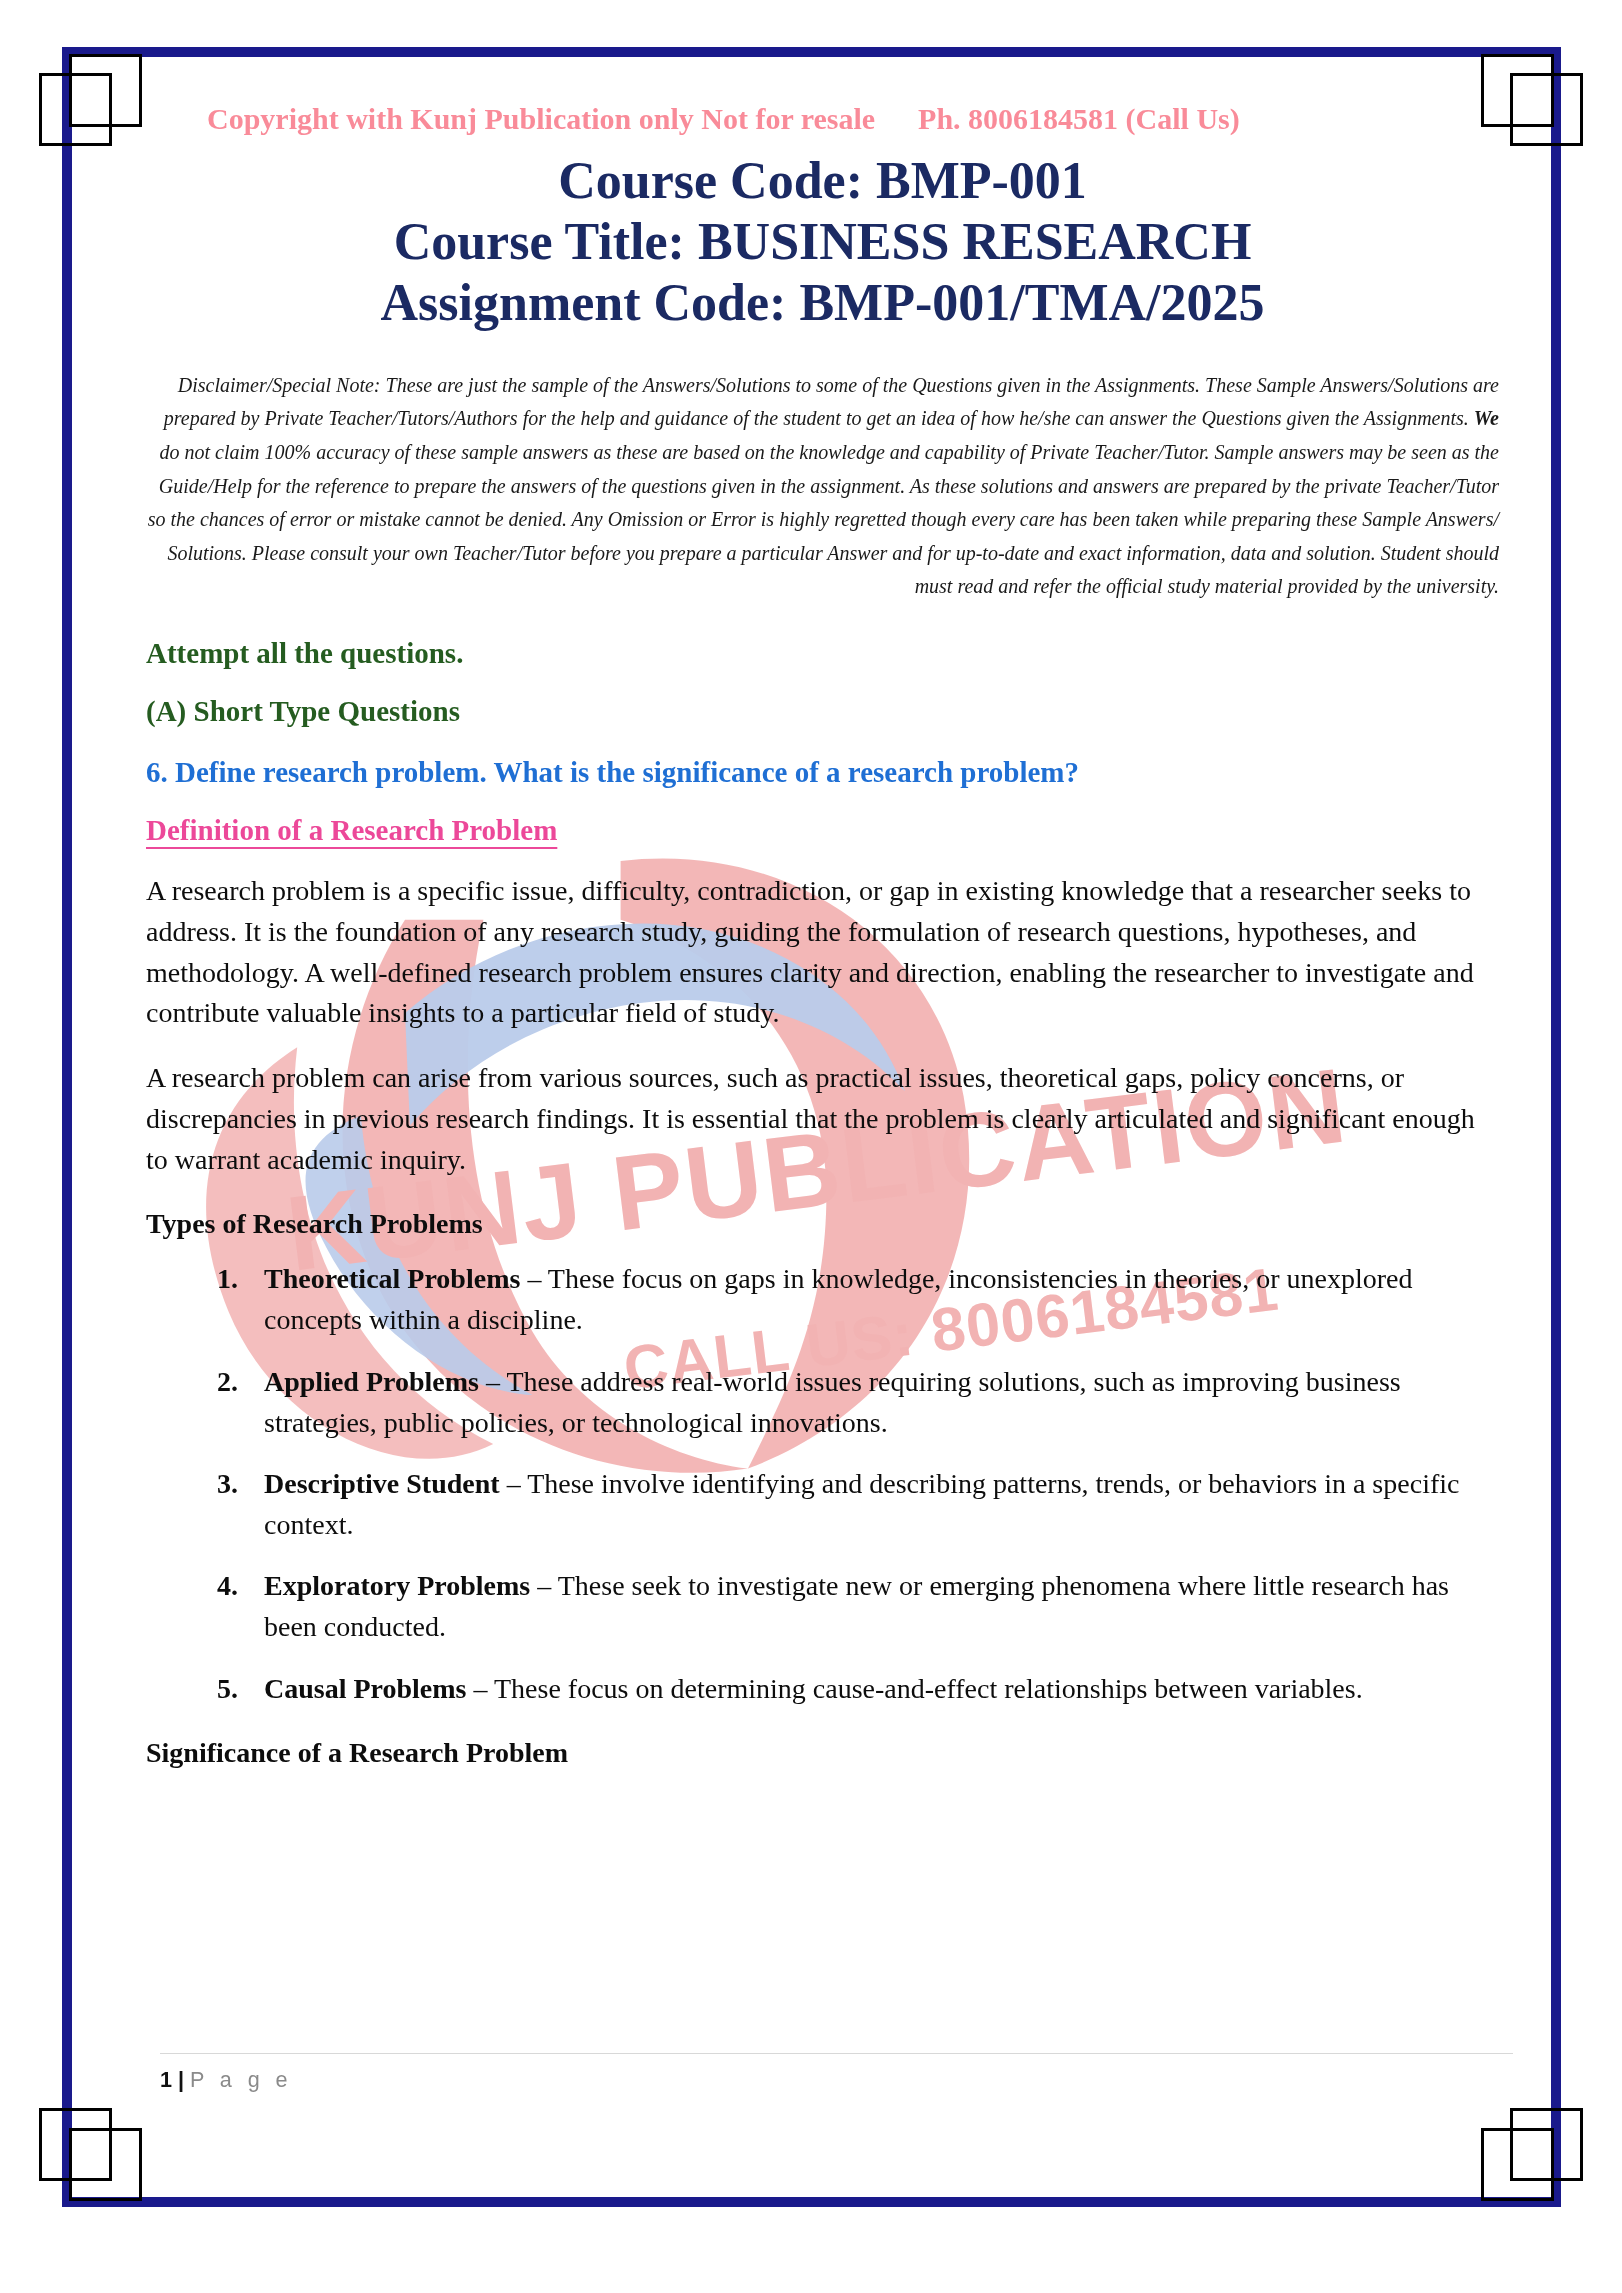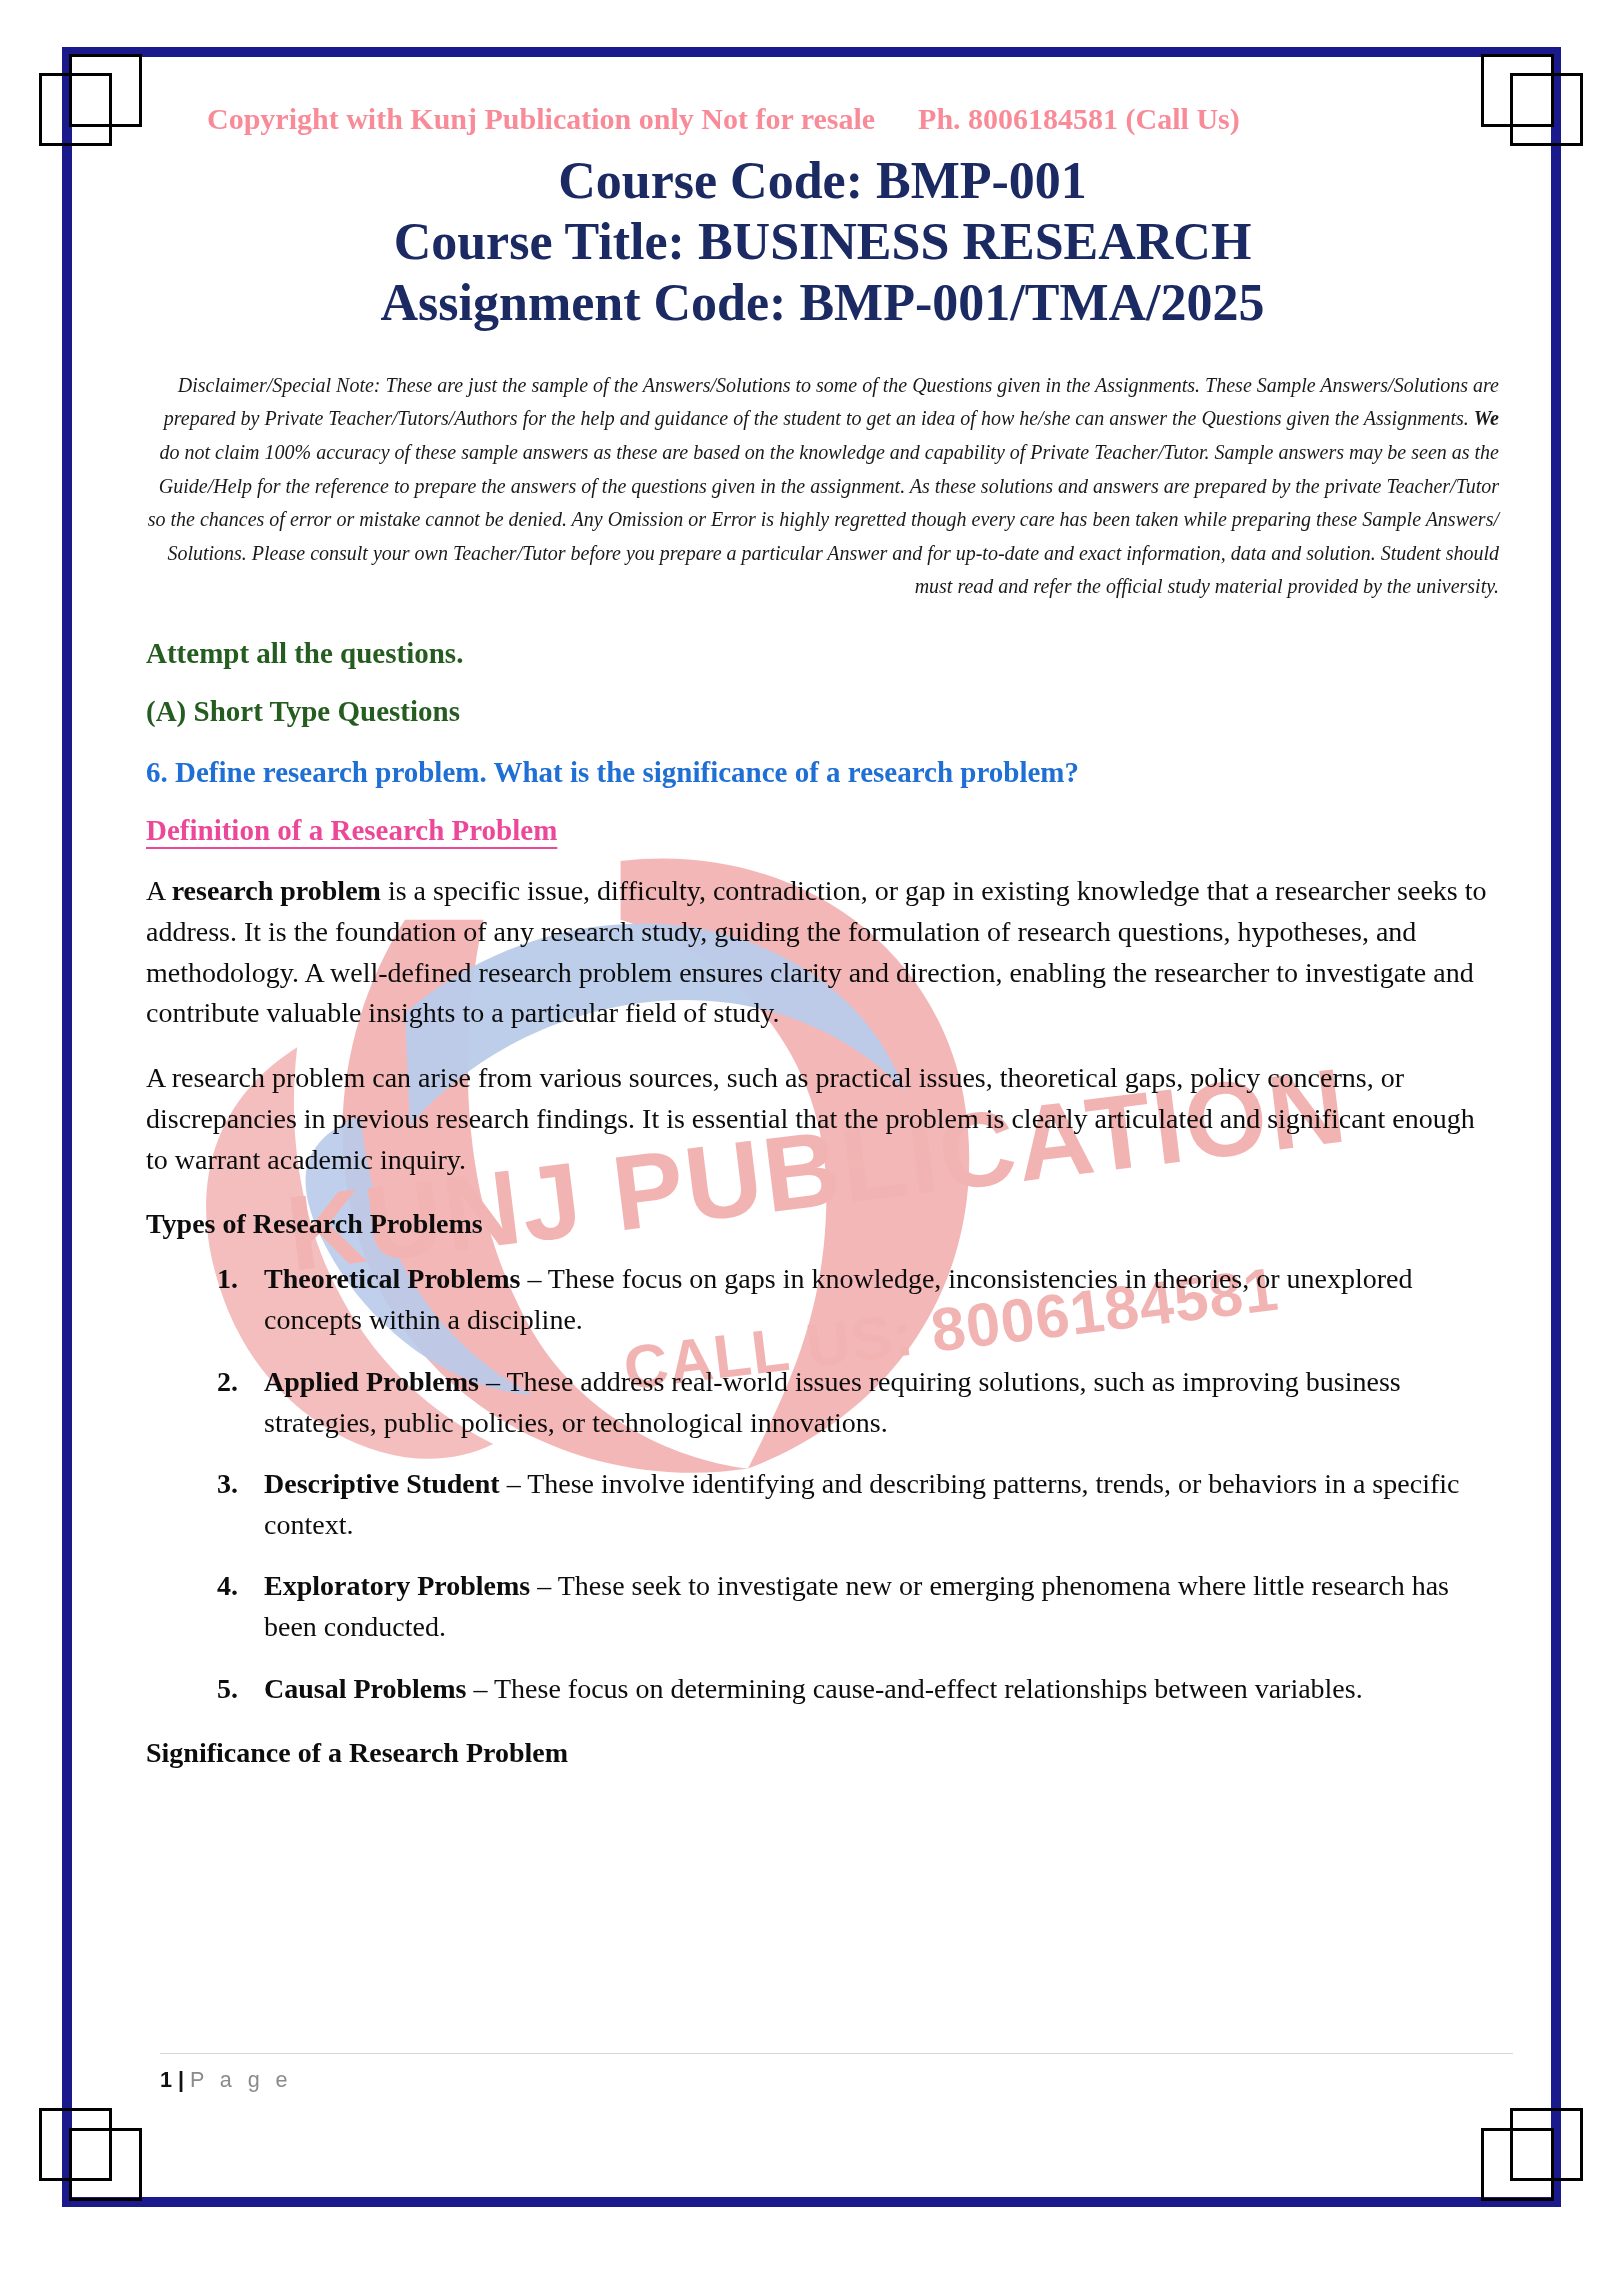--- a/index.html
+++ b/index.html
@@ -161,21 +161,21 @@
     display:inline-block;
   }
 
   .body-par{
     margin-top:23.5px;
     font-size:28px;
     line-height:1.46;
     color:#0d0d0d;
     font-family:"Liberation Serif", serif;
   }
-  .body-par b{ font-weight:bold;text-align:center; }
+  .body-par b{ font-weight:normal;text-align:center; }
 
   .sub-heading{
     margin-top:27.4px;
     font-size:28px;
     font-weight:bold;
     color:#0d0d0d;
     font-family:"Liberation Serif", serif;
   }
 
   #types-list{

